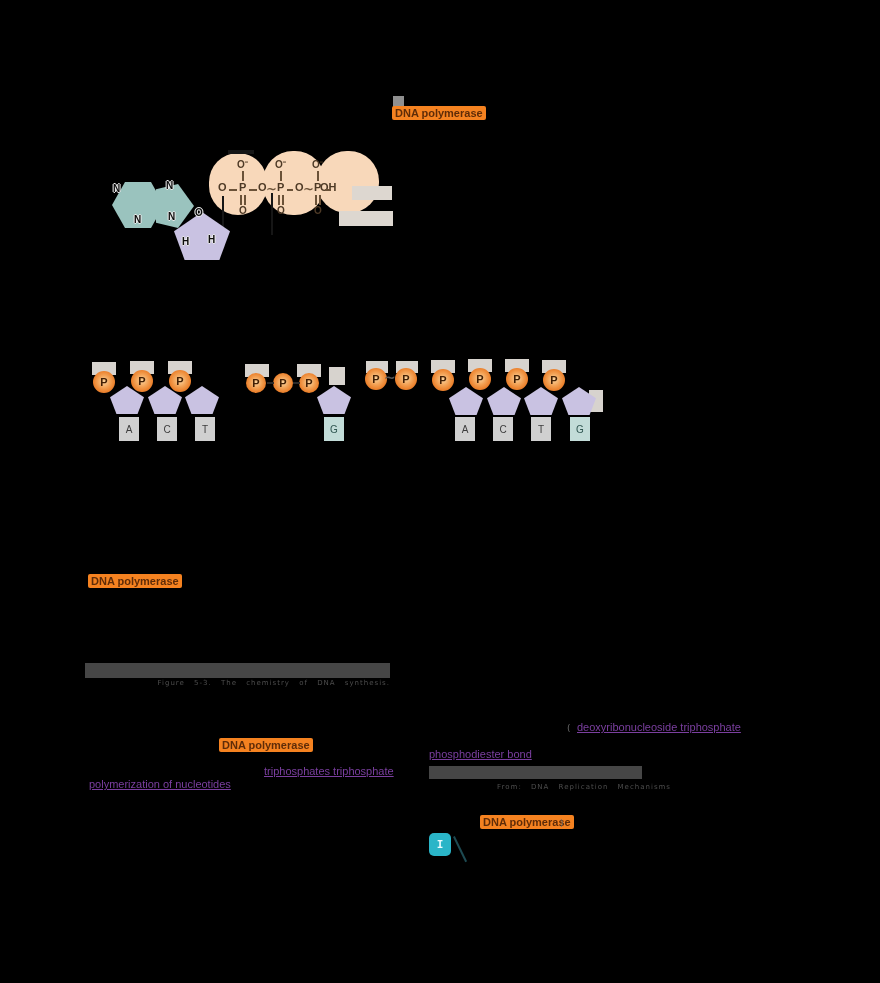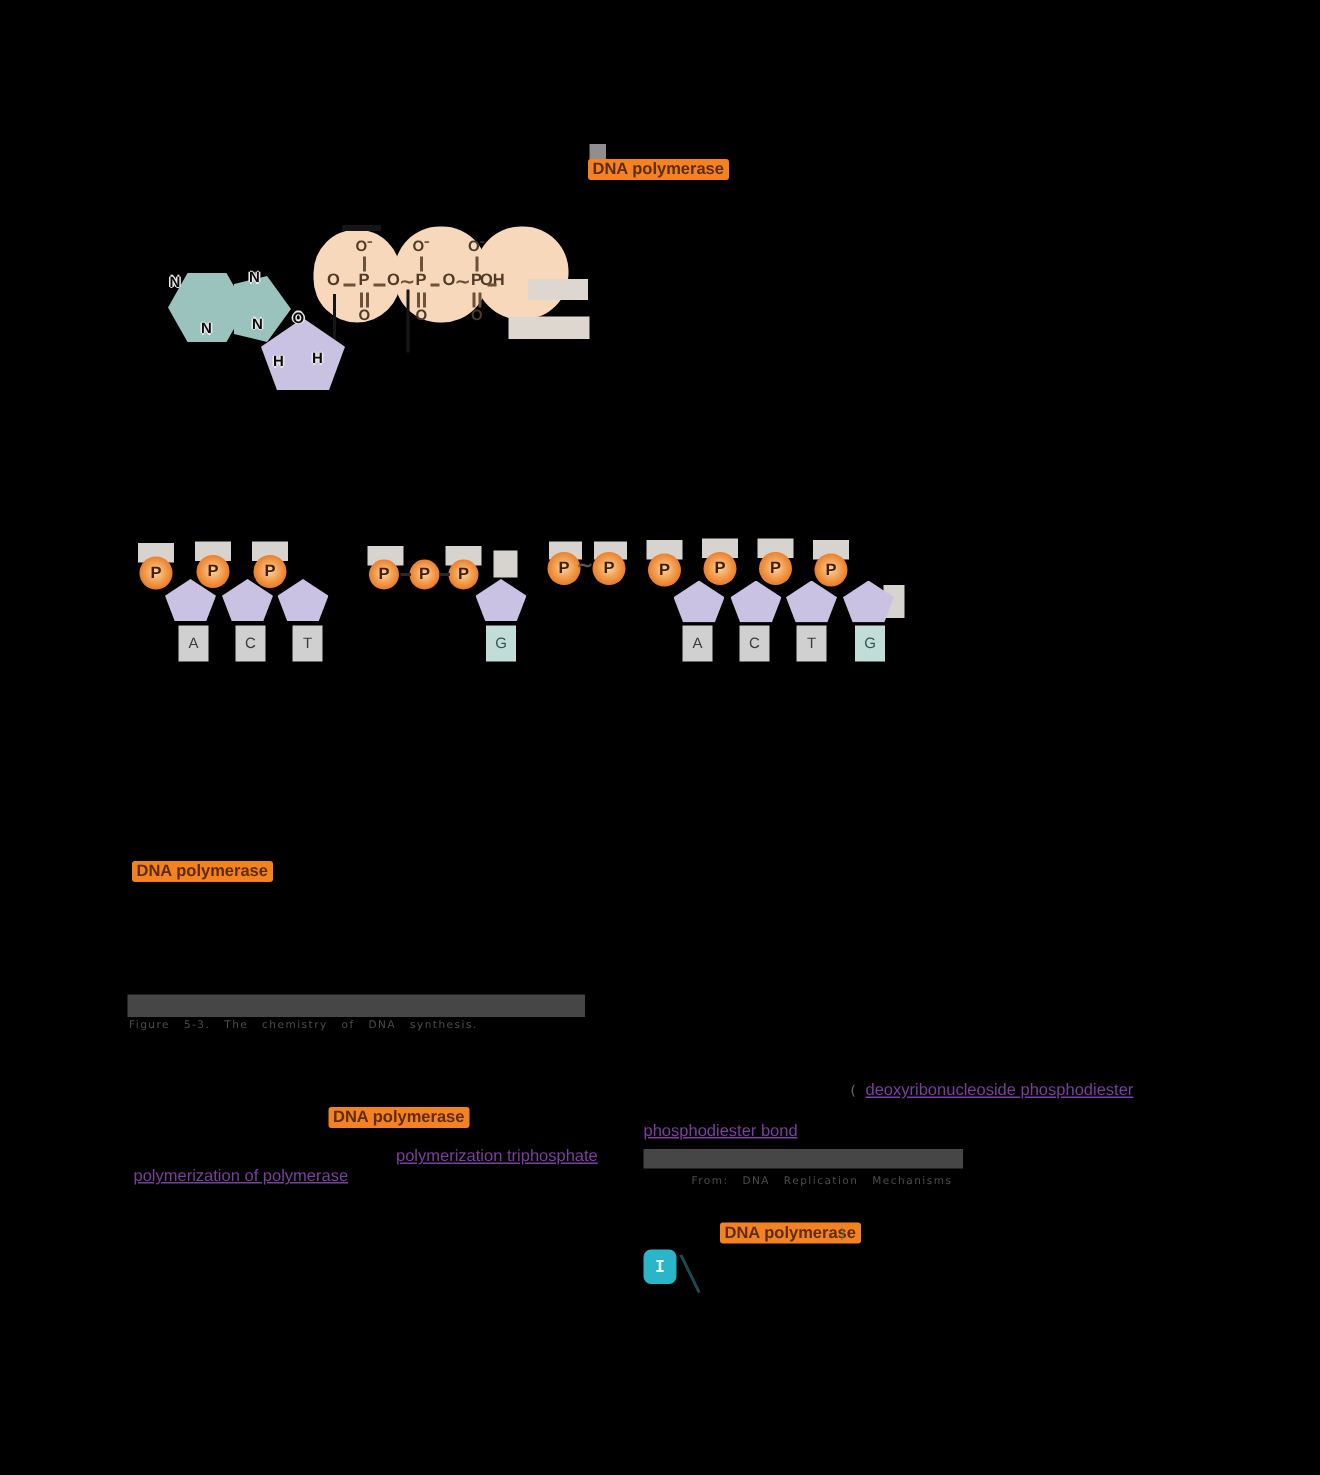--- a/index.html
+++ b/index.html
@@ -4,21 +4,21 @@
 <style>
   html,body{margin:0;padding:0;background:#000;}
   #canvas{position:relative;width:880px;height:983px;background:#000;overflow:hidden;
           font-family:"Liberation Sans",sans-serif;}
   .abs{position:absolute;}
   .hl{position:absolute;background:#f58220;color:#5f2c08;font:bold 11px "Liberation Sans",sans-serif;
       padding:1px 3px;border-radius:2px;white-space:nowrap;line-height:12px;}
   .plink{position:absolute;color:#7b3fa0;font:11px "Liberation Sans",sans-serif;
       text-decoration:underline;white-space:nowrap;line-height:13px;}
   .tiny{position:absolute;color:#4d4d4d;font:7px "DejaVu Sans",sans-serif;letter-spacing:1px;
-      word-spacing:6px;white-space:nowrap;overflow:hidden;line-height:9px;}
+      word-spacing:6px;white-space:nowrap;overflow:hidden;line-height:9px;text-align:right;}
   .tinyg{position:absolute;color:#6a6a6a;font:9px "DejaVu Sans",sans-serif;line-height:10px;}
   .graybar{position:absolute;background:#464646;}
   .beige{position:absolute;background:#ddd7d0;}
   .blob{position:absolute;background:#f8d8ba;border-radius:30px;}
   .atom{position:absolute;color:#0d0d0d;font:bold 10px "Liberation Sans",sans-serif;
       text-shadow:-1px 0 #e9e9e9,1px 0 #e9e9e9,0 -1px #e9e9e9,0 1px #e9e9e9;line-height:11px;}
   .catom{position:absolute;color:#4e3a26;font:bold 11px "Liberation Sans",sans-serif;
       white-space:nowrap;line-height:12px;}
   .com{position:absolute;color:#4e3a26;font:bold 10px "Liberation Sans",sans-serif;line-height:11px;}
   .bond{position:absolute;background:#6b5238;}
@@ -188,25 +188,25 @@
     </div>
   <div class="bbox g" style="left:570px;top:417px;">
       <span>G</span>
     </div>
 
   <span class="hl" style="left:88px;top:574px;">DNA polymerase</span>
   <div class="graybar" style="left:85px;top:663px;width:305px;height:15px;"></div>
   <span class="tiny" style="left:86px;top:679px;width:304px;height:10px;">Figure 5-3. The chemistry of DNA synthesis.</span>
 
   <span class="hl" style="left:219px;top:738px;">DNA polymerase</span>
-  <a class="plink" style="left:264px;top:765px;">polymerization triphosphate</a>
-  <a class="plink" style="left:89px;top:778px;">polymerization of polymerase</a>
+  <a class="plink" style="left:264px;top:765px;">triphosphates triphosphate</a>
+  <a class="plink" style="left:89px;top:778px;">polymerization of nucleotides</a>
 
   <span class="tinyg" style="left:567px;top:723px;">(</span>
-  <a class="plink" style="left:577px;top:721px;">deoxyribonucleoside phosphodiester</a>
+  <a class="plink" style="left:577px;top:721px;">deoxyribonucleoside triphosphate</a>
   <a class="plink" style="left:429px;top:736px;margin-top:12px;">phosphodiester bond</a>
   <div class="graybar" style="left:429px;top:766px;width:213px;height:13px;"></div>
   <span class="tiny" style="left:429px;top:783px;width:210px;height:9px;margin-left:32px;">From: DNA Replication Mechanisms</span>
   <span class="hl" style="left:480px;top:815px;">DNA polymerase</span>
   <span class="tinyg" style="left:560px;top:818px;">)</span>
 
   <div class="figicon" style="left:429px;top:833px;">
       <span>I</span>
     </div>
   <div class="dark" style="left:453px;top:837px;width:2px;height:28px;background:#1d4a52;transform:rotate(-26deg);transform-origin:top left;"></div>

